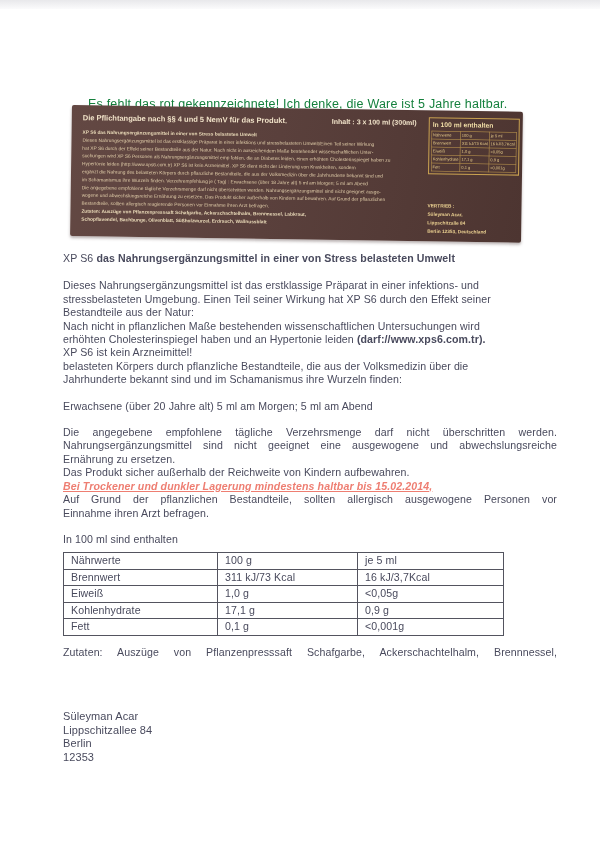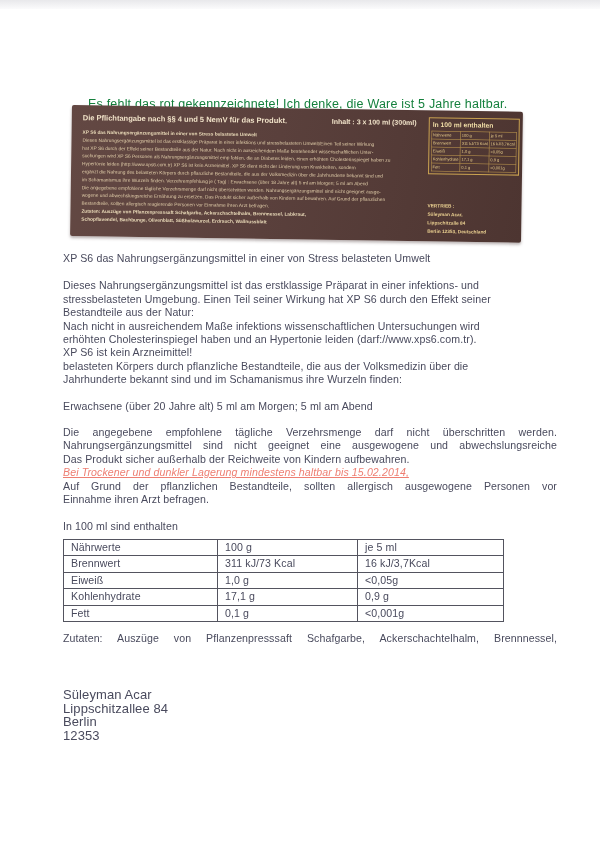--- a/index.html
+++ b/index.html
@@ -50,44 +50,44 @@
     font-size:9.5px; line-height:17px; font-weight:bold; color:#e9cf90; white-space:nowrap;
   }
 
   
   .copy {
     position:absolute; left:63px; top:252px; width:494px;
     font-size:10.6px; line-height:13.4px; color:#494a5d; letter-spacing:.1px;
   }
   .copy .ln { white-space:nowrap; }
   .copy .jln { text-align:justify; text-align-last:justify; }
-  .bold { font-weight:normal; }
+  .bold { font-weight:bold; }
   .heading { margin-bottom:14px; white-space:nowrap; }
   .gap { height:13px; }
   .red-line {
-    color:#ee7e72; font-weight:normal; font-style:italic;
+    color:#ee7e72; font-weight:bold; font-style:italic;
     text-decoration:underline; white-space:nowrap;
   }
 
   .nutrition-table {
     border-collapse:collapse; margin-top:6px; width:440px;
     table-layout:fixed;
   }
   .nutrition-table td {
     border:1px solid #53545f; font-size:10.6px; color:#494a5d;
     padding:1px 4px 1px 7px; height:13.5px; white-space:nowrap; overflow:hidden;
   }
   .nutrition-table col.c0 { width:154px; }
   .nutrition-table col.c1 { width:140px; }
   .nutrition-table col.c2 { width:146px; }
   .zutaten-block { margin-top:10px; }
 
   .footer {
-    position:absolute; left:63px; top:688px;
-    font-size:13px; line-height:13.6px; color:#494a5d; letter-spacing:.1px;
+    position:absolute; left:63px; top:710px;
+    font-size:11px; line-height:13.6px; color:#494a5d; letter-spacing:.1px;
   }
 </style>
 </head>
 <body>
 
 <div class="page-top-edge"></div>
 
 <div class="note">Es fehlt das rot gekennzeichnete! Ich denke, die Ware ist 5 Jahre haltbar.</div>
 
 <div class="label">
@@ -151,36 +151,37 @@
 </div>
 
 <div class="copy">
   <div class="heading">
     <span>XP S6 </span><span class="bold">das Nahrungsergänzungsmittel in einer von Stress belasteten Umwelt</span>
   </div>
 
   <div class="ln">Dieses Nahrungsergänzungsmittel ist das erstklassige Präparat in einer infektions- und</div>
   <div class="ln">stressbelasteten Umgebung. Einen Teil seiner Wirkung hat XP S6 durch den Effekt seiner</div>
   <div class="ln">Bestandteile aus der Natur:</div>
-  <div class="ln">Nach nicht in ausreichendem Maße infektions wissenschaftlichen Untersuchungen wird</div>
+  <div class="ln">Nach nicht in pflanzlichen Maße bestehenden wissenschaftlichen Untersuchungen wird</div>
   <div class="ln">
     <span>erhöhten Cholesterinspiegel haben und an Hypertonie leiden </span><span class="bold">(darf://www.xps6.com.tr).</span>
   </div>
   <div class="ln">XP S6 ist kein Arzneimittel!</div>
   <div class="ln">belasteten Körpers durch pflanzliche Bestandteile, die aus der Volksmedizin über die</div>
   <div class="ln">Jahrhunderte bekannt sind und im Schamanismus ihre Wurzeln finden:</div>
 
   <div class="gap"></div>
 
   <div class="ln">Erwachsene (über 20 Jahre alt)  5 ml am Morgen; 5 ml am Abend</div>
 
   <div class="gap"></div>
 
   <div class="jln">Die angegebene empfohlene tägliche Verzehrsmenge darf nicht überschritten werden.</div>
   <div class="jln">Nahrungsergänzungsmittel sind nicht geeignet eine ausgewogene und abwechslungsreiche</div>
+  <div class="ln">Ernährung zu ersetzen.</div>
   <div class="ln">Das Produkt sicher außerhalb der Reichweite von Kindern aufbewahren.</div>
   <div class="red-line">Bei Trockener und dunkler Lagerung mindestens haltbar bis 15.02.2014,</div>
   <div class="jln">Auf Grund der pflanzlichen Bestandteile, sollten allergisch ausgewogene Personen vor</div>
   <div class="ln">Einnahme ihren Arzt befragen.</div>
 
   <div class="gap"></div>
 
   <div class="ln">In 100 ml sind enthalten</div>
 
   <table class="nutrition-table">

